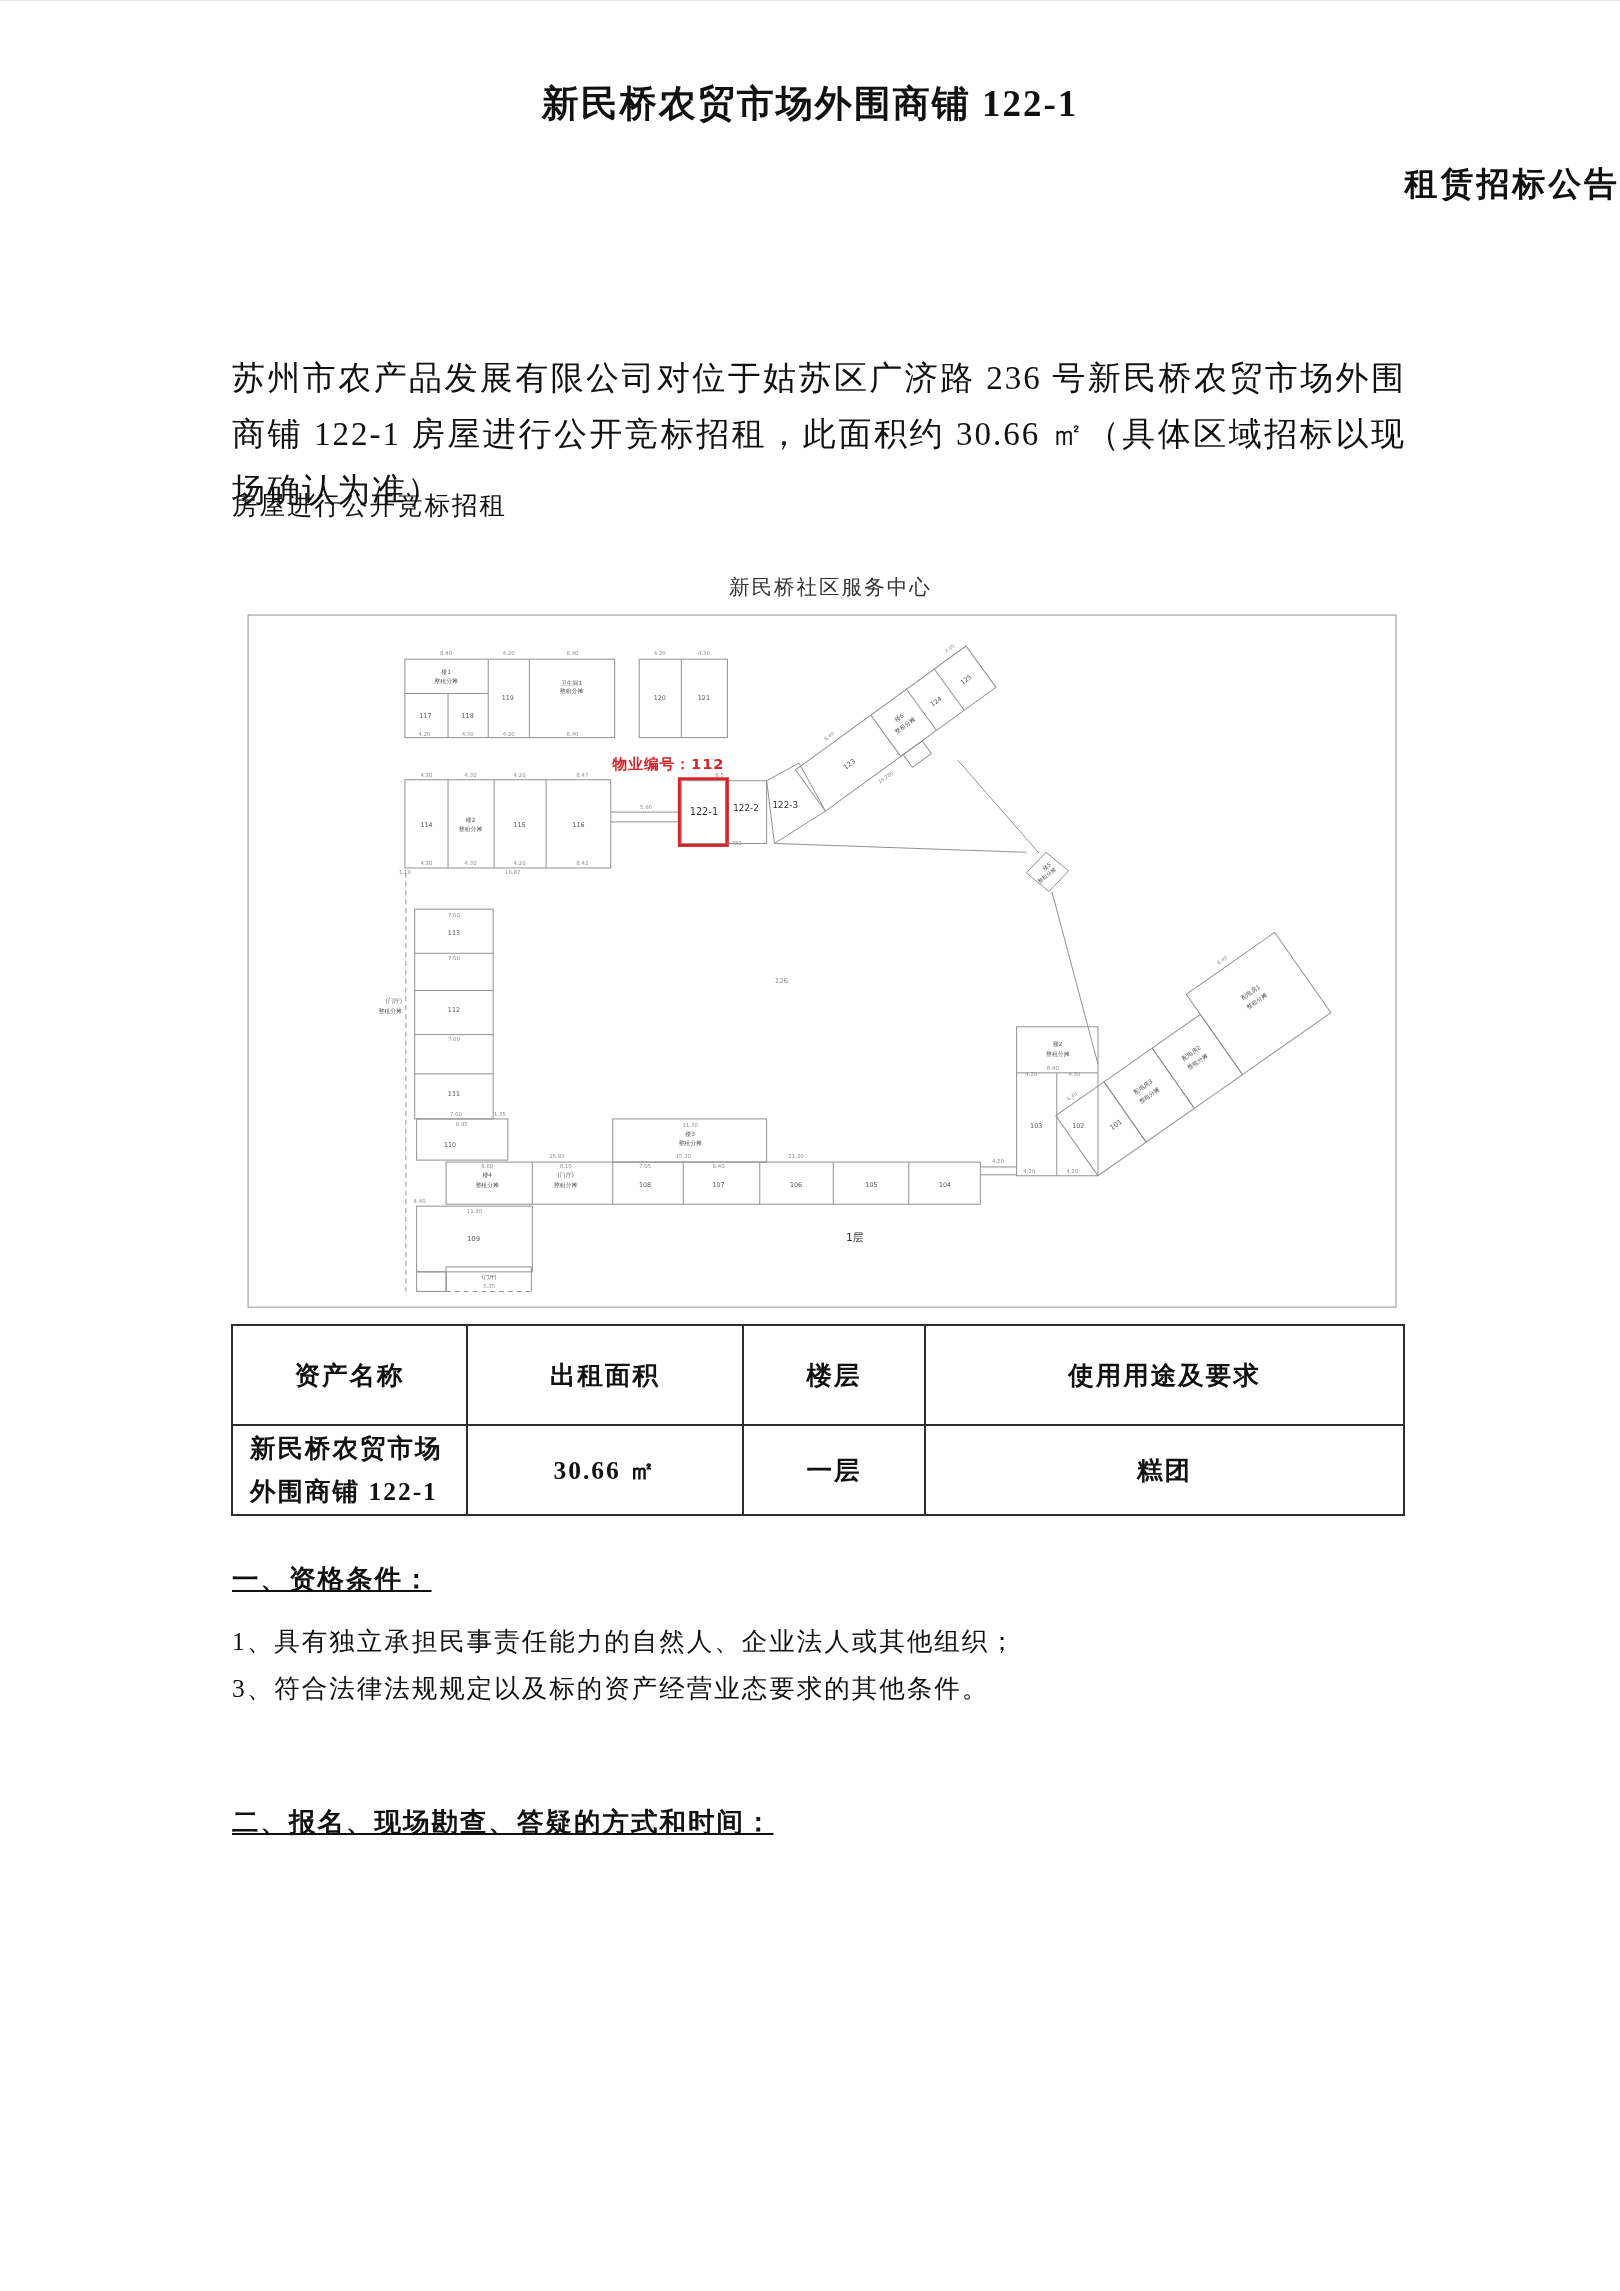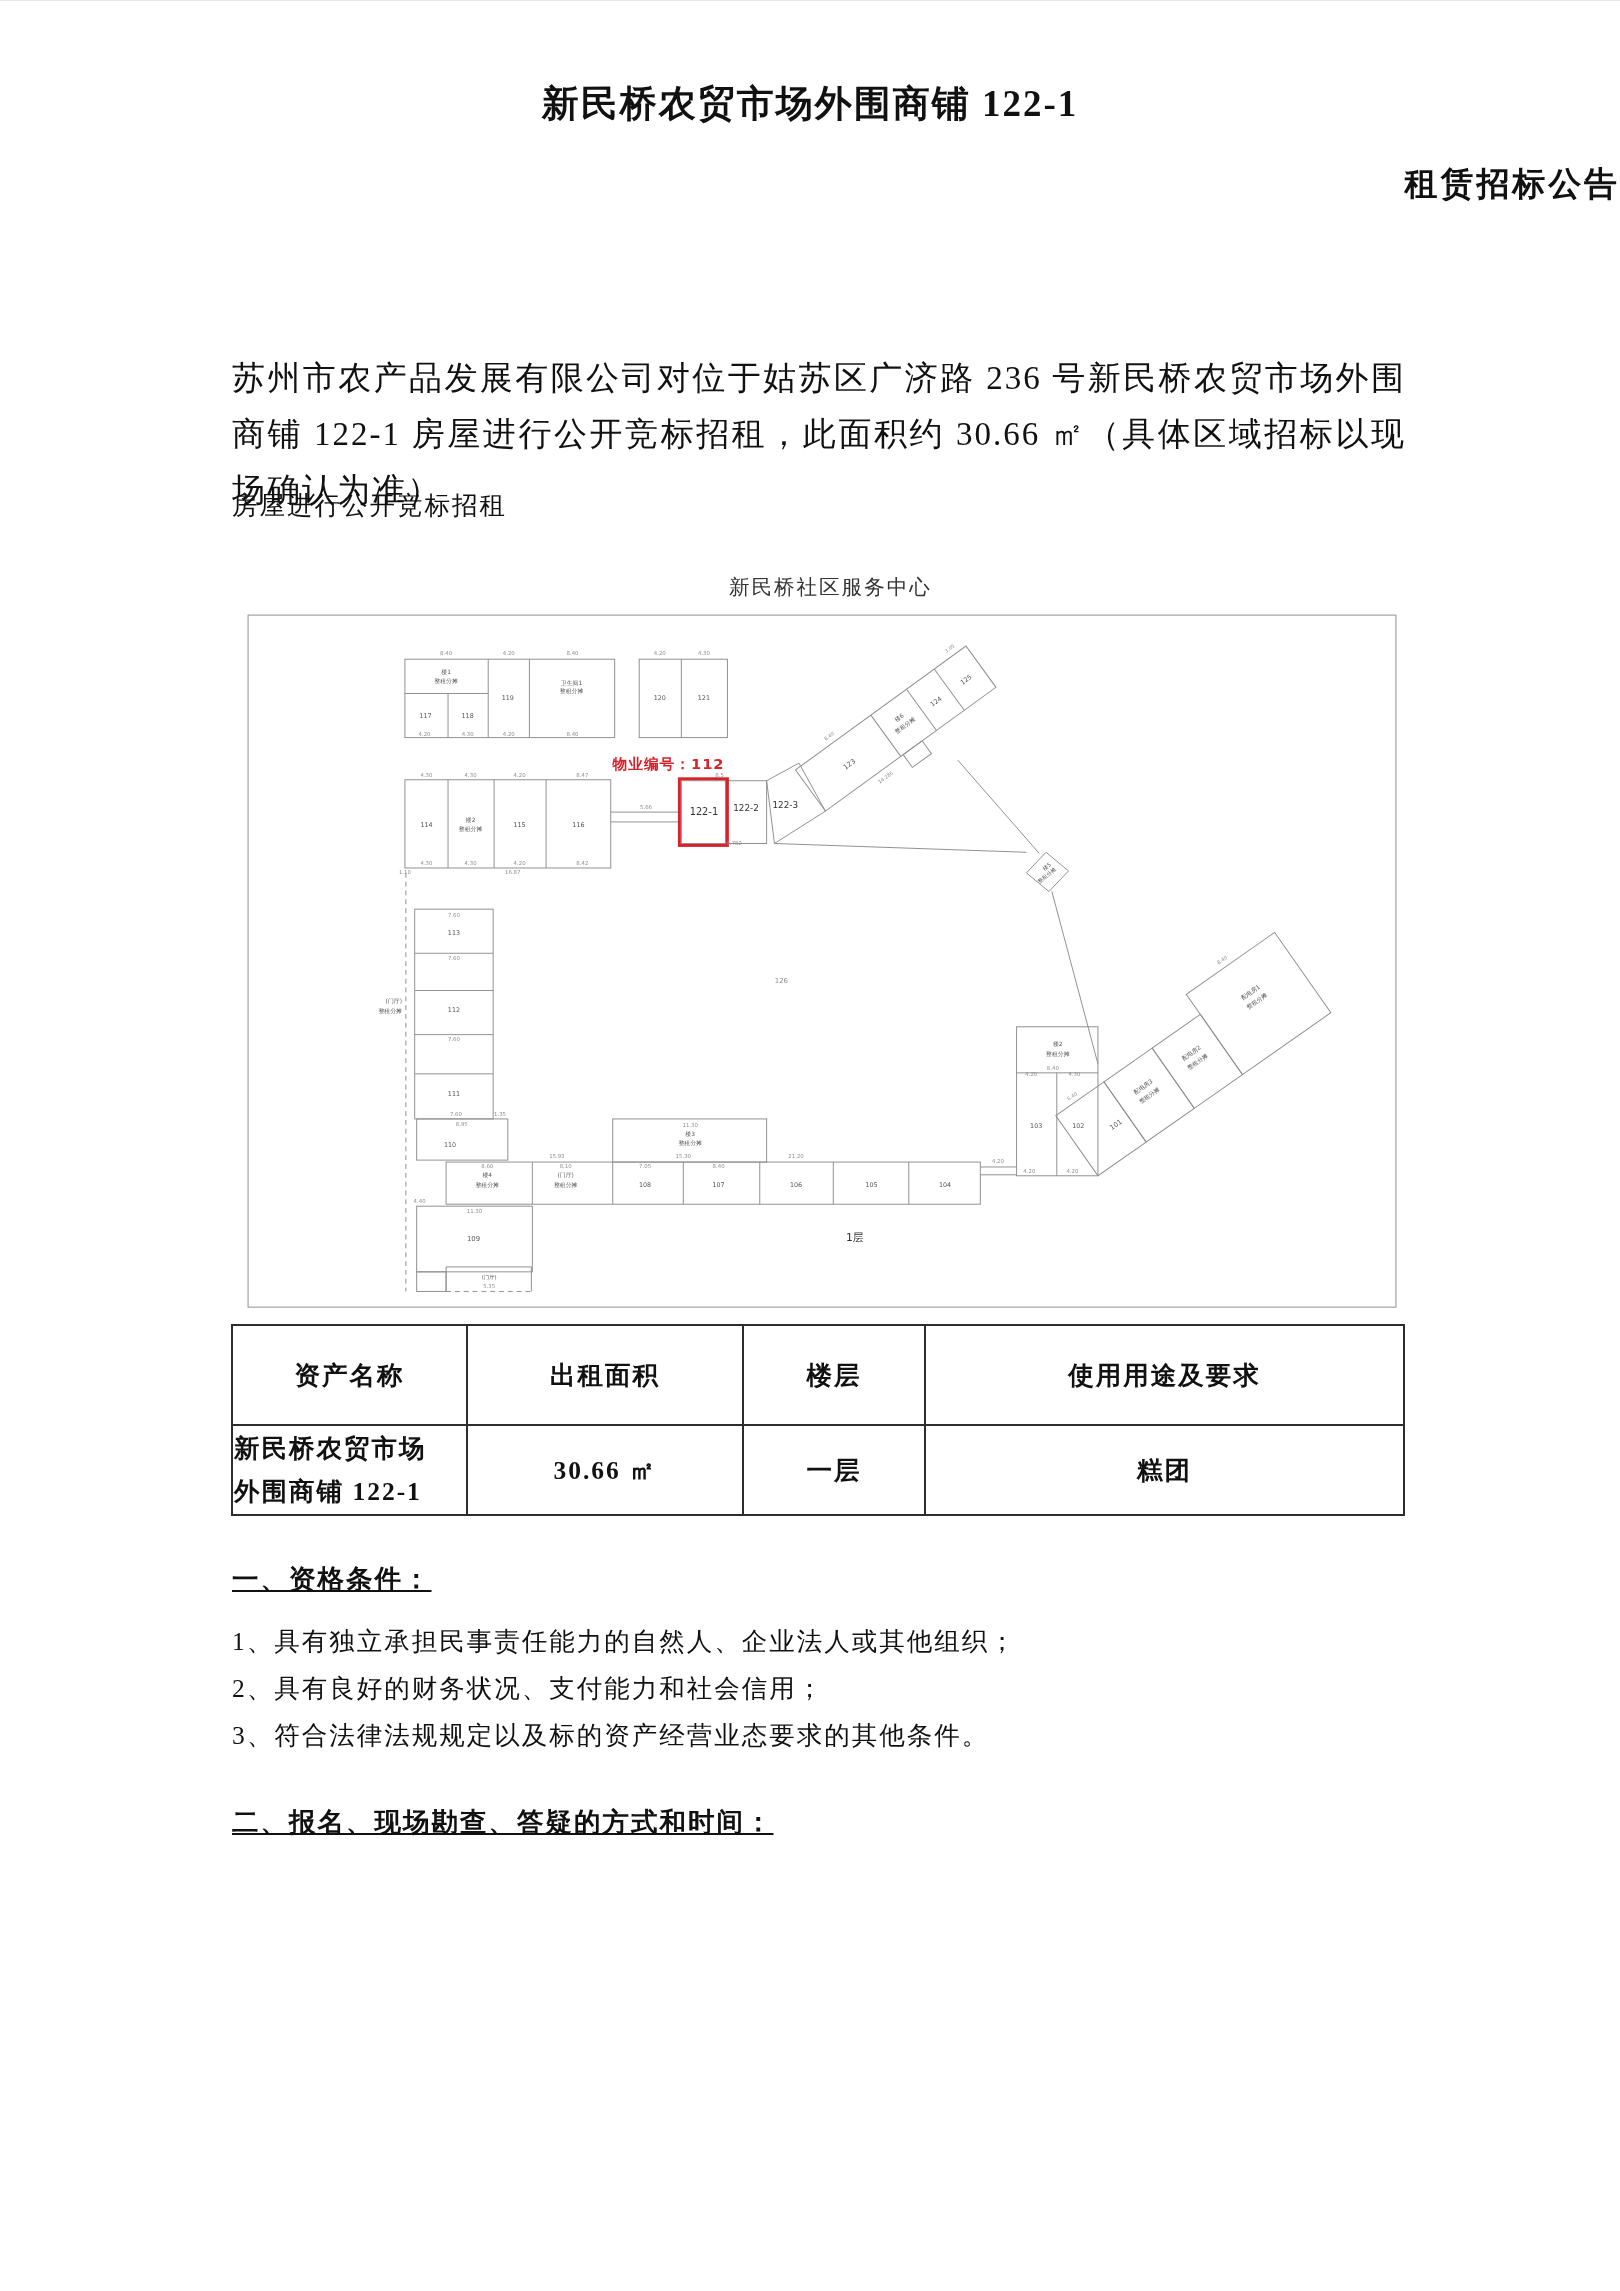--- a/index.html
+++ b/index.html
@@ -24,21 +24,21 @@
   .lbl-d{fill:#8d8d8d;}
   .lbl-r{fill:#d8222a;font-weight:bold;letter-spacing:1px;}
   .lbl-t{fill:#333;font-family:"Liberation Serif",serif;letter-spacing:2px;}
   
   .asset-table{position:absolute;left:231px;top:1323px;width:1173px;border-collapse:collapse;
                table-layout:fixed;font-size:25.5px;letter-spacing:2px;}
   .asset-table th,.asset-table td{border:2px solid #2d2d2d;font-weight:bold;
                text-align:center;vertical-align:middle;}
   .asset-table thead th{height:96px;border-bottom-width:2.9px;}
   .asset-table tbody td{height:86px;}
-  .cell-asset{text-align:left !important;padding-left:1px;line-height:43px;}
+  .cell-asset{text-align:left !important;padding-left:17px;line-height:43px;}
   .sec-head{position:absolute;left:232px;font-size:26.5px;font-weight:bold;letter-spacing:2px;text-decoration:underline;}
   .sec-items{position:absolute;left:232px;width:1174px;font-size:25.5px;line-height:47px;letter-spacing:2px;}
   .sec-para{position:absolute;left:232px;width:1174px;font-size:25.5px;line-height:54px;
             text-indent:2.6em;letter-spacing:2px;text-align:justify;}
 </style>
 </head>
 <body>
 
 <div class="page">
 
@@ -247,20 +247,19 @@
         <td>30.66 ㎡</td>
         <td>一层</td>
         <td>糕团</td>
       </tr>
     </tbody>
   </table>
 
   <div class="sec-head" style="top:1560px;">一、资格条件：</div>
   <div class="sec-items" style="top:1617px;">
     <div>1、具有独立承担民事责任能力的自然人、企业法人或其他组织；</div>
-    <div>2、具有良好的财务状况、支付能力和社会信用；</div>
     <div>3、符合法律法规规定以及标的资产经营业态要求的其他条件。</div>
   </div>
 
   <div class="sec-head" style="top:1803px;">二、报名、现场勘查、答疑的方式和时间：</div>
 
 </div>
 
 
 </body></html>

